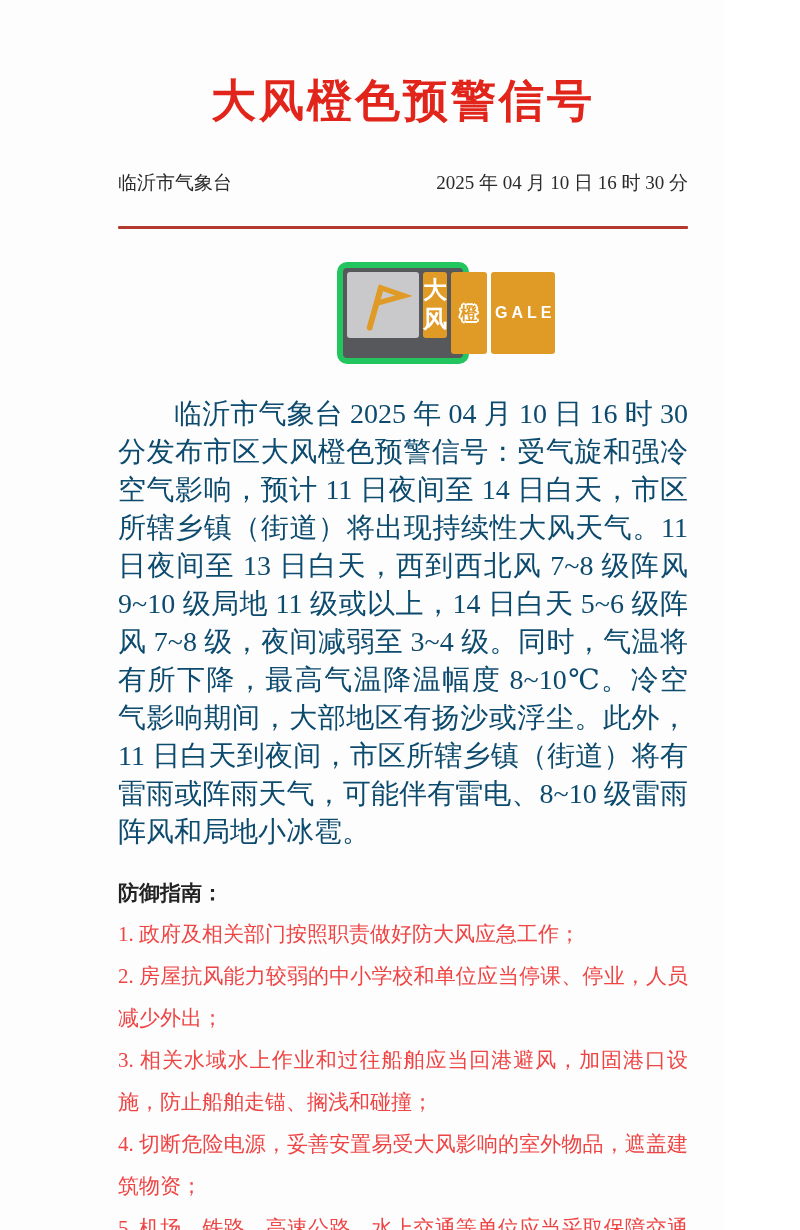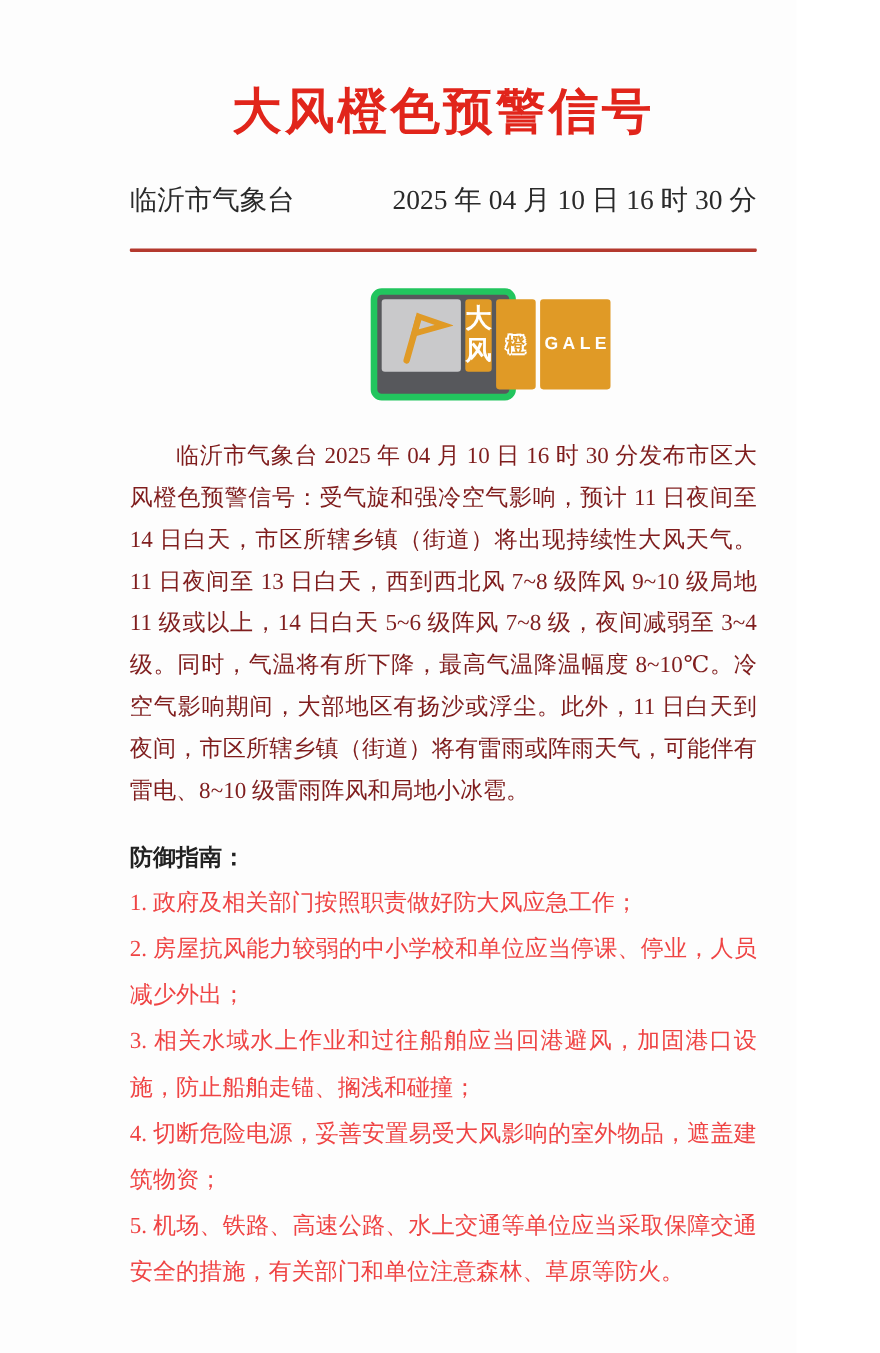--- a/index.html
+++ b/index.html
@@ -37,21 +37,21 @@
     line-height: 28px;
     letter-spacing: 2px;
     color: #d4261a;
     text-align: center;
   }
   .byline {
     display: flex;
     justify-content: space-between;
     align-items: baseline;
     margin-top: 42px;
-    font-size: 25px;
+    font-size: 19px;
     line-height: 26px;
     color: #2a2a2a;
   }
   .rule {
     margin-top: 30px;
     height: 3px;
     background: #b4392e;
     border-radius: 1px;
   }
   
@@ -103,25 +103,25 @@
   .nameen-text {
     font-size: 16px;
     font-weight: bold;
     letter-spacing: 4px;
     color: #ffffff;
     padding-left: 4px; 
   }
   
   .para {
     margin: 31px 0 0 0;
-    font-size: 21px;
+    font-size: 28px;
     line-height: 38px;
     text-align: justify;
     text-indent: 2em;
-    color: #7f1d1d;
+    color: #0c4a6e;
   }
   .guide-heading {
     margin-top: 22px;
     font-size: 21px;
     line-height: 40px;
     font-weight: bold;
     color: #222222;
   }
   .guide-item {
     margin: 0;

